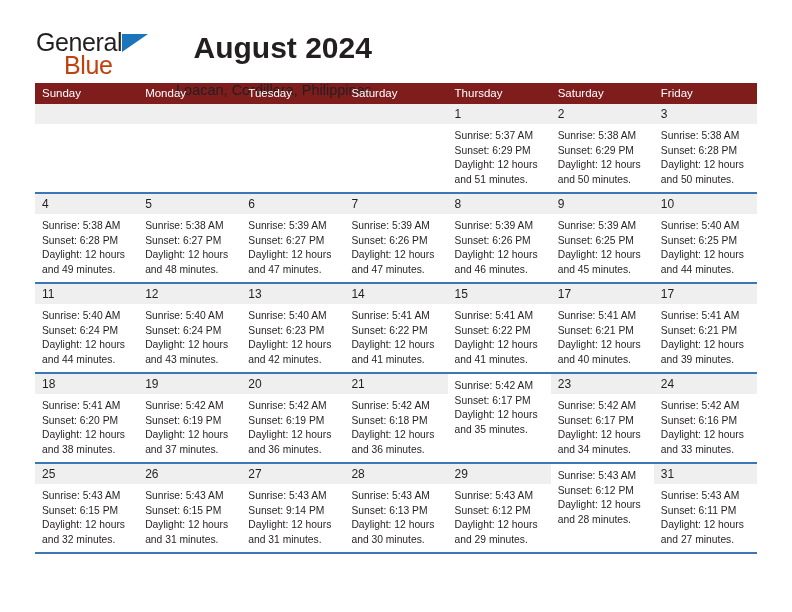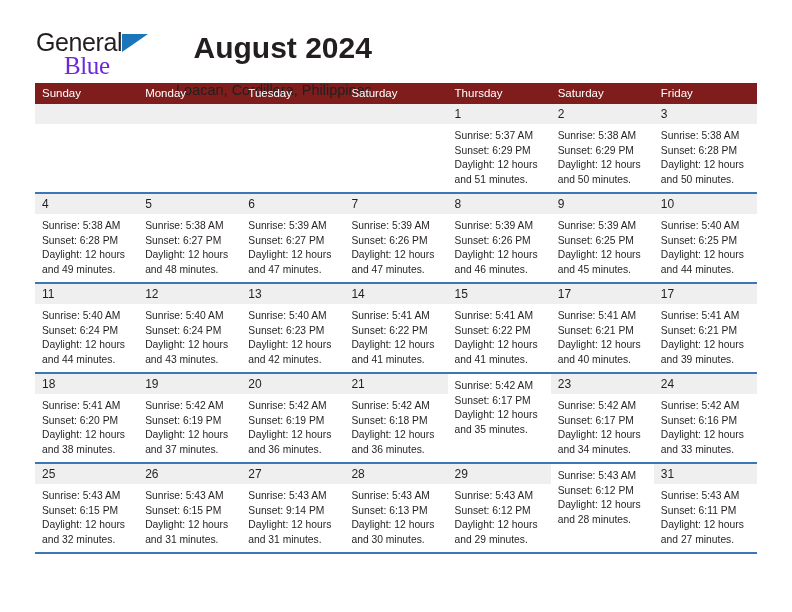--- a/index.html
+++ b/index.html
@@ -50,22 +50,22 @@
     height: 0;
     border-left: 26px solid #1b75bb;
     border-bottom: 18px solid transparent;
   }
   .logo-blue {
     position: absolute;
     left: 28px;
     top: 23px;
     font-size: 25px;
     letter-spacing: -0.4px;
-    color: #6d28d9;
-    font-family: Liberation Serif, serif;
+    color: #c2410c;
+    font-family: Liberation Sans, sans-serif;
   }
   .titles {
     text-align: right;
     padding-top: 0px;
   }
   .cal-title {
     font-size: 30px;
     color: #231f20;
     font-weight: bold;
     line-height: 36px;

